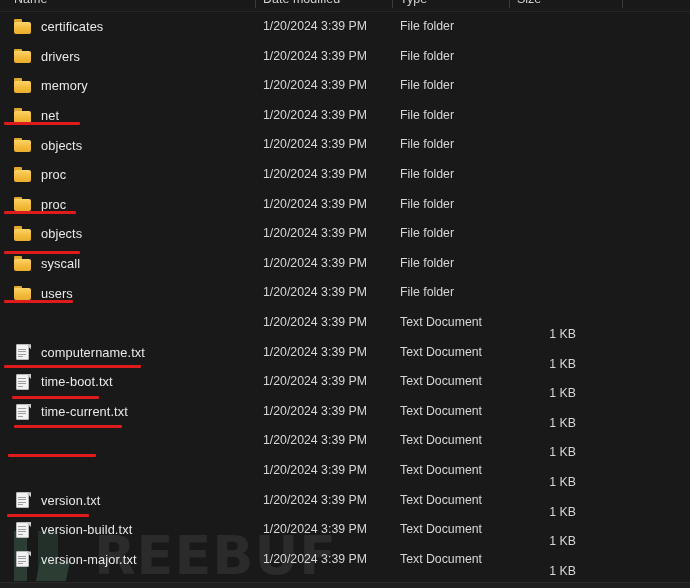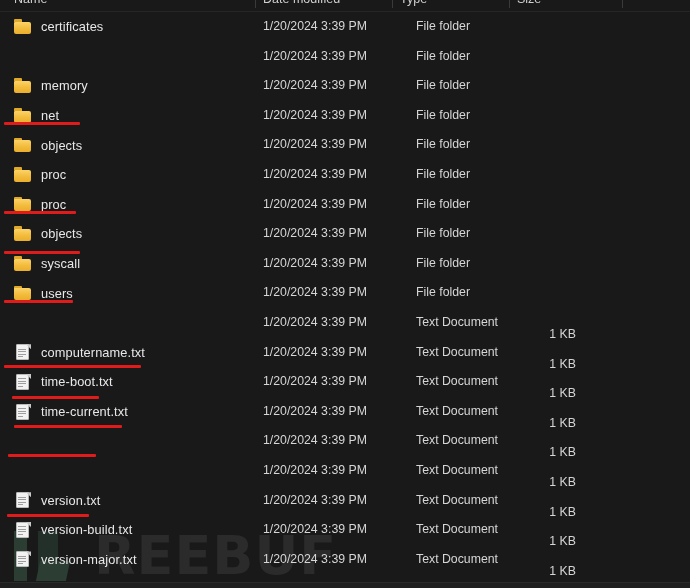--- a/index.html
+++ b/index.html
@@ -129,21 +129,21 @@
     position: absolute;
     left: 263px; top: 0;
     height: 29.6px;
     line-height: 29.6px;
     font-size: 12.3px;
     color: #d6d6d6;
     white-space: nowrap;
   }
   .cell-type {
     position: absolute;
-    left: 416px; top: 0;
+    left: 400px; top: 0;
     height: 29.6px;
     line-height: 29.6px;
     font-size: 12.3px;
     color: #d6d6d6;
     white-space: nowrap;
   }
   .cell-size {
     position: absolute;
     left: 476px; top: 0;
     width: 100px;
@@ -263,20 +263,27 @@
             <span class="tab"></span>
             <span class="body"></span>
           </span>
           <span class="name-text">certificates</span>
         </div>
         <div class="cell-date">1/20/2024 3:39 PM</div>
         <div class="cell-type">File folder</div>
         <div class="cell-size"></div>
       </div>
       <div class="row">
+        <div class="cell-name">
+          <span class="icon icon-folder">
+            <span class="tab"></span>
+            <span class="body"></span>
+          </span>
+          <span class="name-text">drivers</span>
+        </div>
         <div class="cell-date">1/20/2024 3:39 PM</div>
         <div class="cell-type">File folder</div>
         <div class="cell-size"></div>
       </div>
       <div class="row">
         <div class="cell-name">
           <span class="icon icon-folder">
             <span class="tab"></span>
             <span class="body"></span>
           </span>

